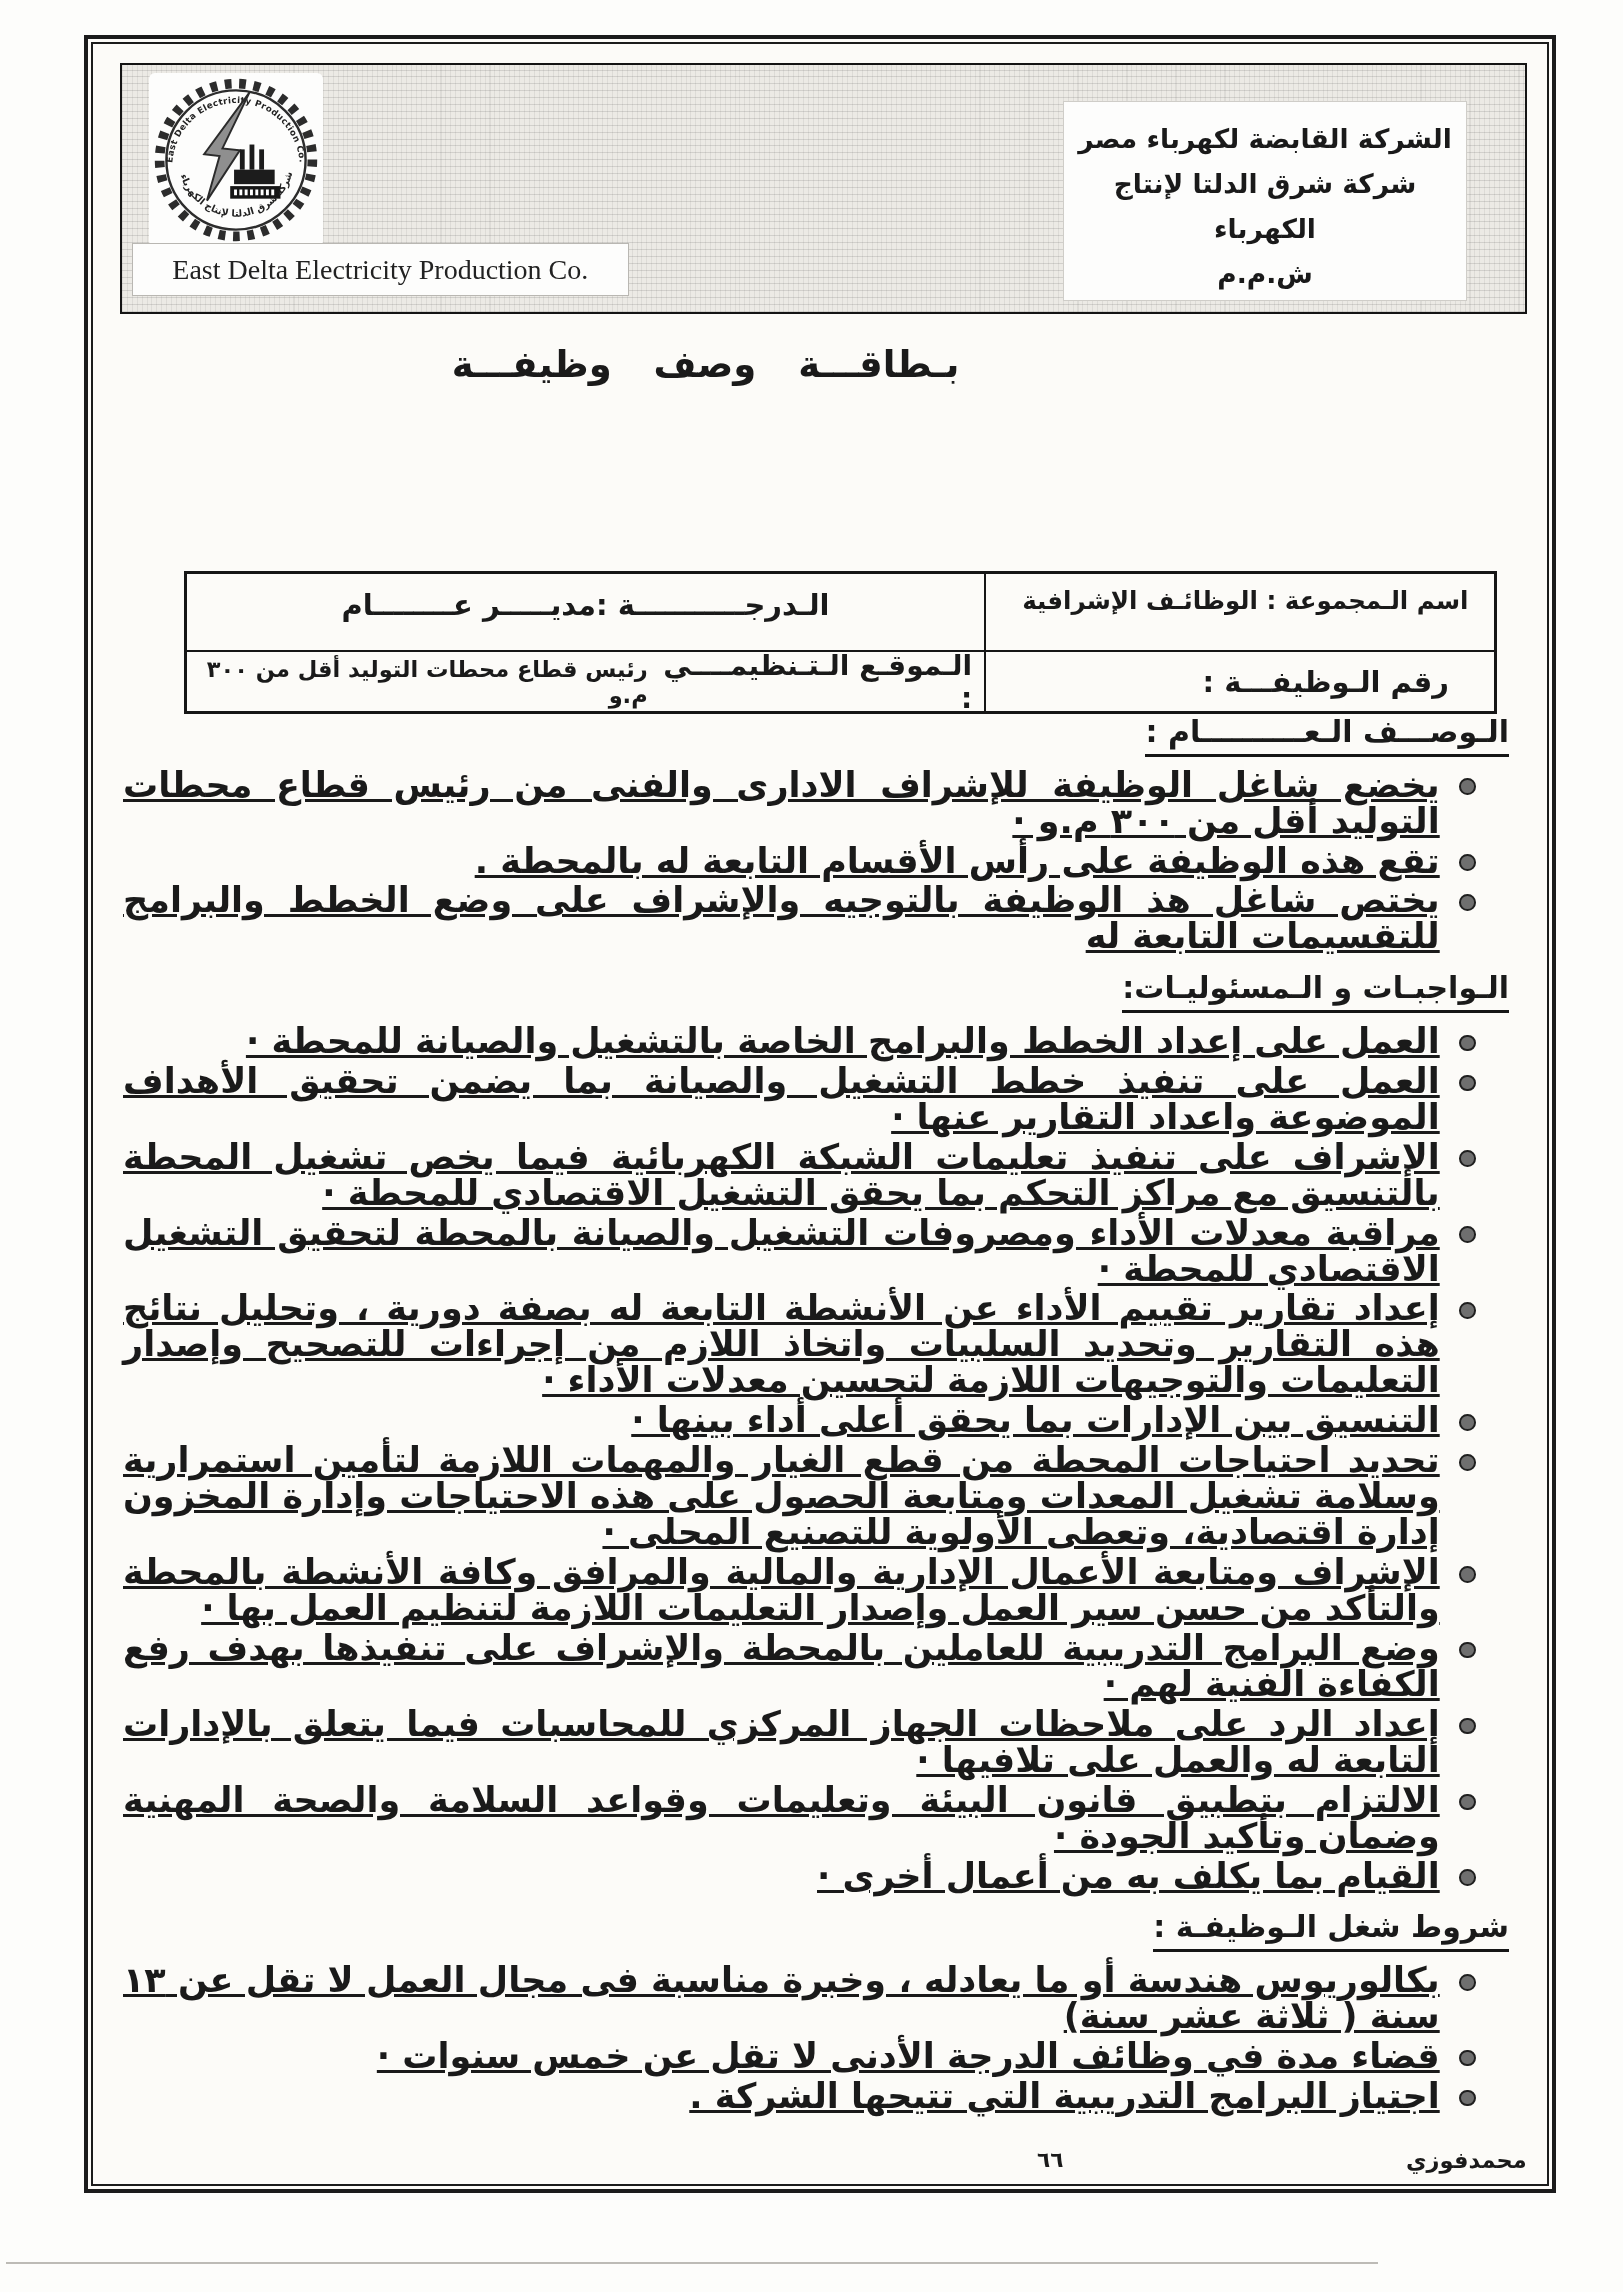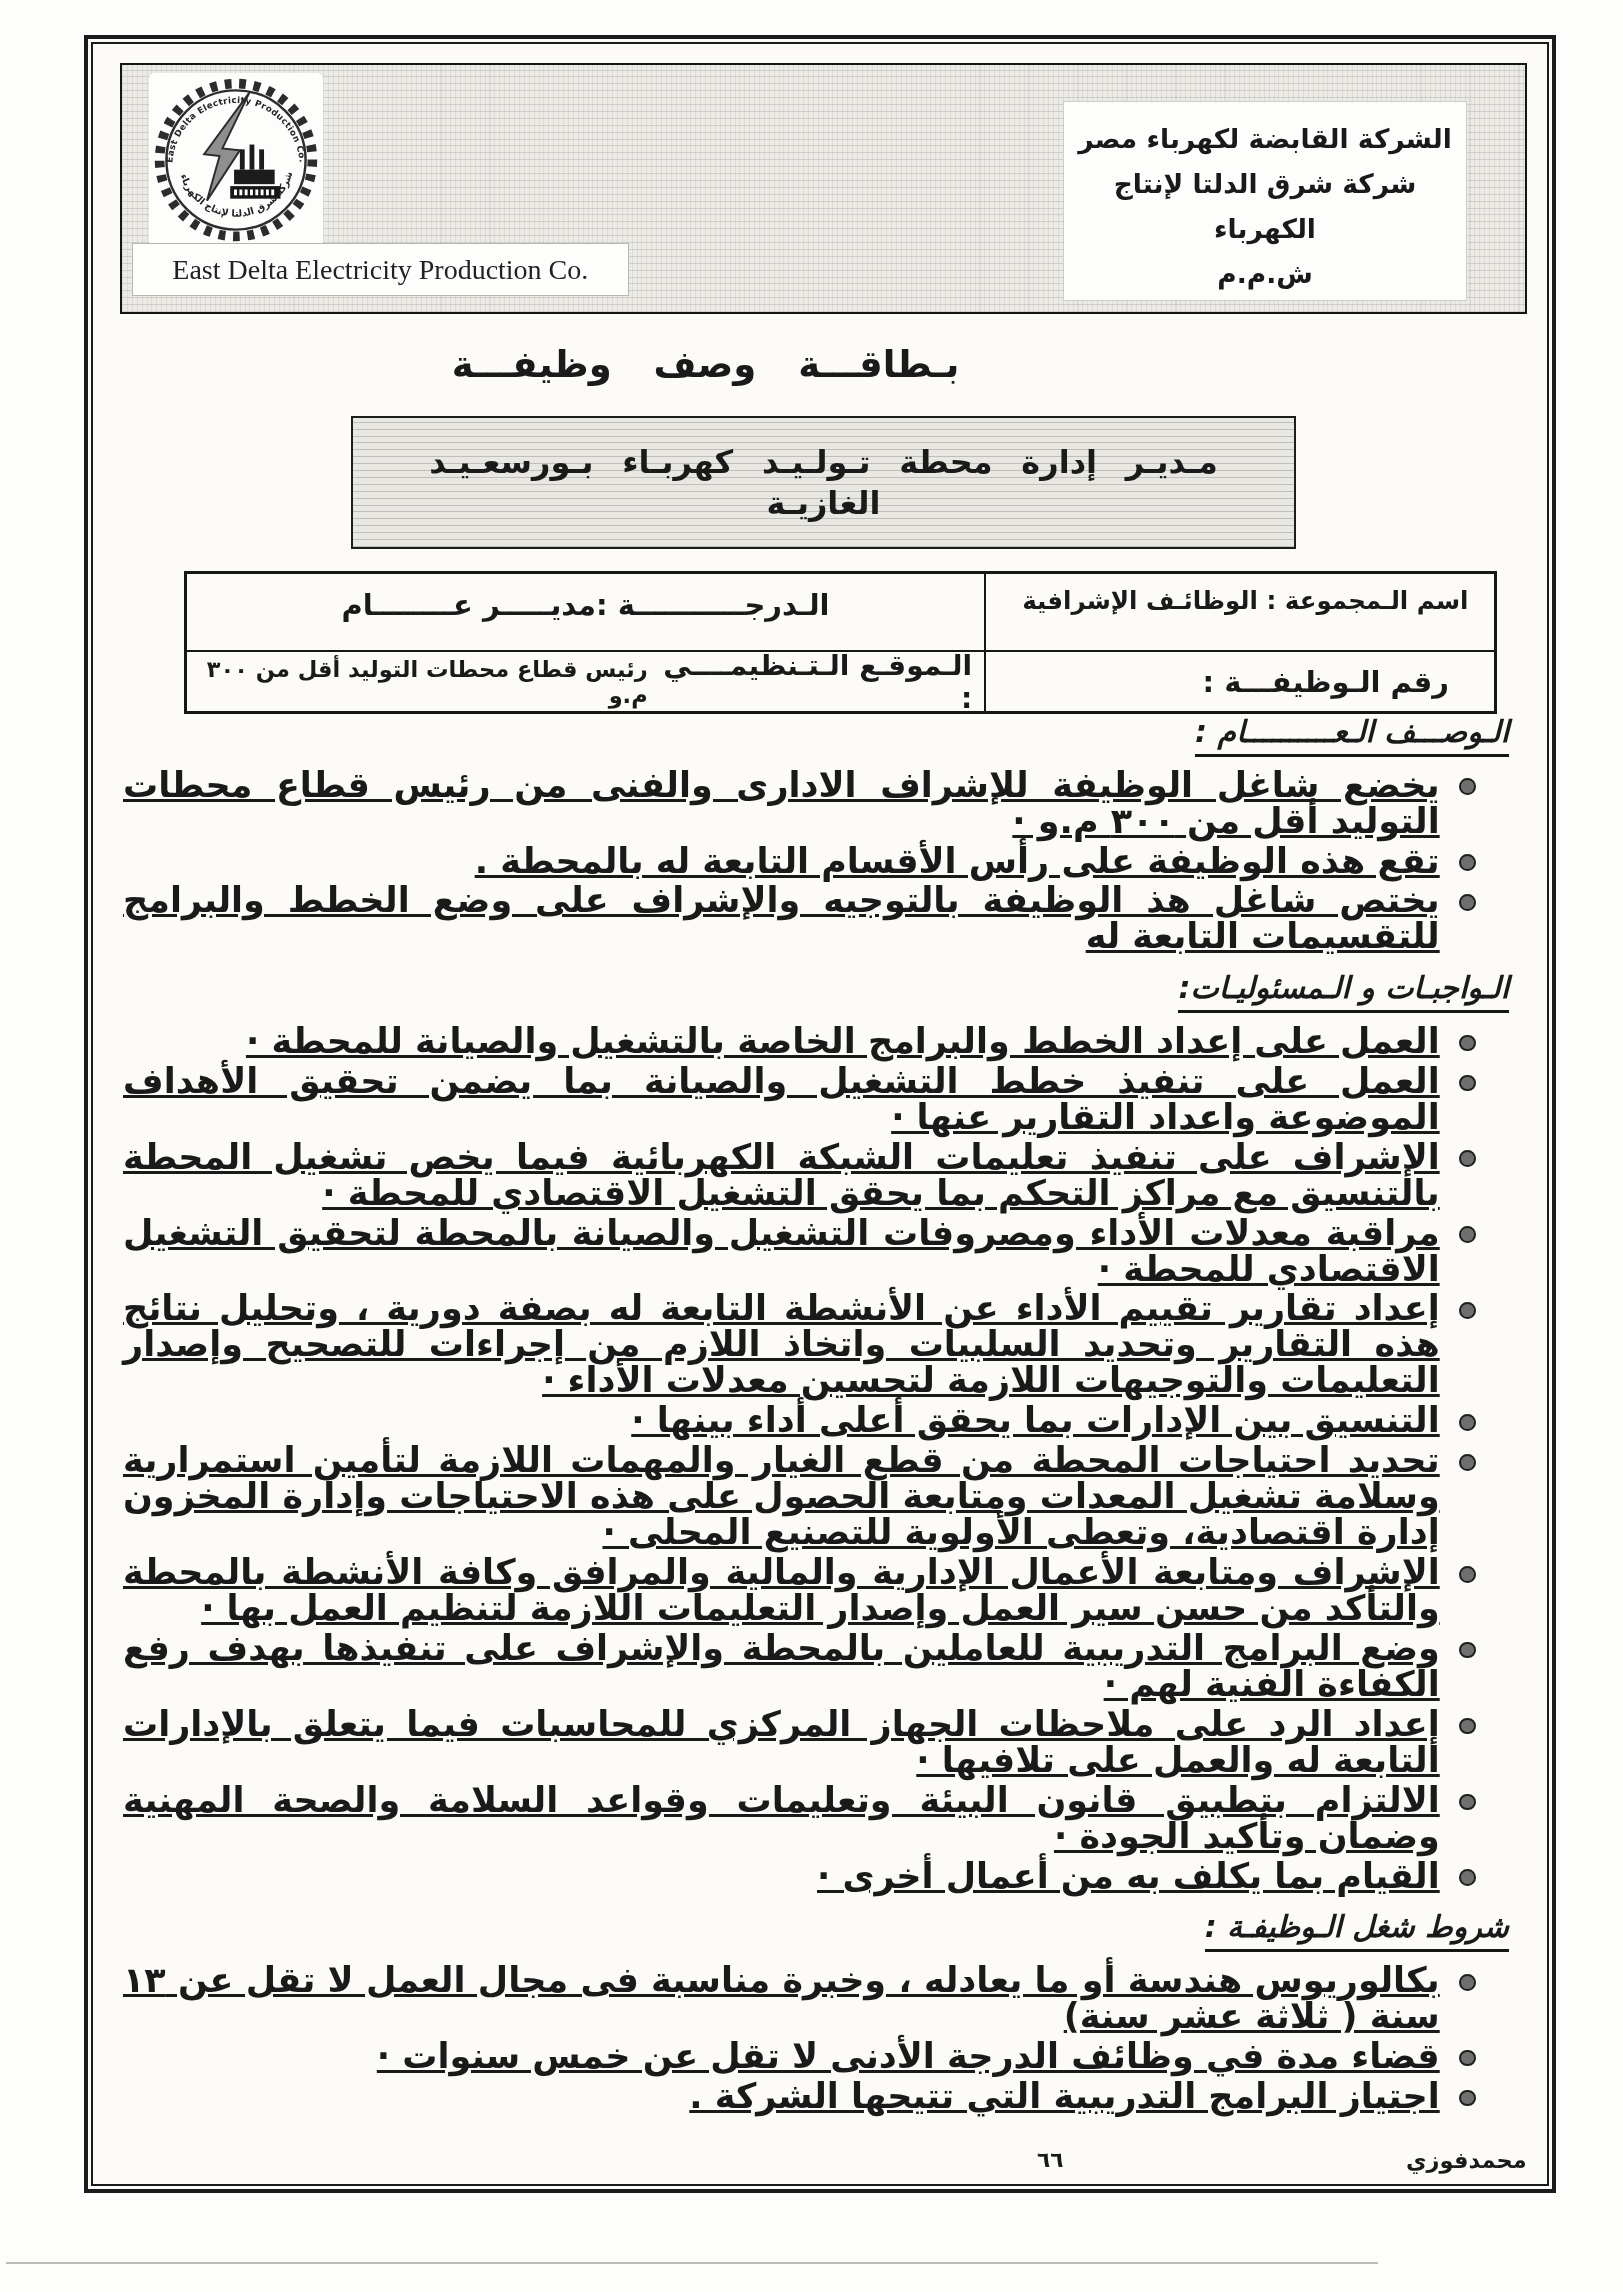--- a/index.html
+++ b/index.html
@@ -79,21 +79,21 @@
   .cell.jobnum{display:flex;align-items:center;padding-right:45px;font-size:29px;letter-spacing:1px;}
   .cell.org{display:flex;align-items:center;padding-right:11.8px;font-size:28px;}
   .cell.org .val{font-size:22.5px;margin-right:13px;}
   .cell.grade .val{margin-right:0;}
 
   
   .body-text{
     position:absolute;left:123px;top:714px;width:1386px;
     direction:rtl;font-weight:700;
   }
-  .sec-head-row{margin:0;font-style:italic;}
+  .sec-head-row{margin:0;}
   .sec-head{
     display:inline-block;font-size:30px;letter-spacing:1px;
     border-bottom:3.9px solid #161616;padding-bottom:4.9px;margin:0 0 9.8px 0;
   }
   .sec-head.mt{margin-top:9.8px;}
   ul.bullets{list-style:none;margin:0 33px 5.9px 0;padding:0;}
   ul.bullets li{display:flex;align-items:flex-start;margin-bottom:3.9px;}
   .dot{
     flex:0 0 auto;width:12.7px;height:12.7px;border-radius:50%;
     background:#6f6f6f;border:2px solid #1f1f1f;
@@ -147,24 +147,20 @@
 
     <div class="ar-company-box">
       <div class="line">الشركة القابضة لكهرباء مصر</div>
       <div class="line">شركة شرق الدلتا لإنتاج الكهرباء</div>
       <div class="line">ش.م.م</div>
     </div>
   </div>
 
   <div class="doc-title">بـطاقـــة وصف وظيفـــة</div>
 
-  <div class="job-title-box">
-    <div class="jt1">مـديـر إدارة محطة تـولـيـد كهربـاء بـورسعـيـد</div>
-    <div class="jt2">الغازيـة</div>
-  </div>
 
   <div class="info-table">
     <div class="cell c1 r1 group">
       <span>اسم الـمجموعة :</span>
       <span class="val">الوظائـف الإشرافية</span>
     </div>
     <div class="cell r1 grade">
       <span>الـدرجـــــــــــة :</span>
       <span class="val">مديـــــر عــــــــام</span>
     </div>

